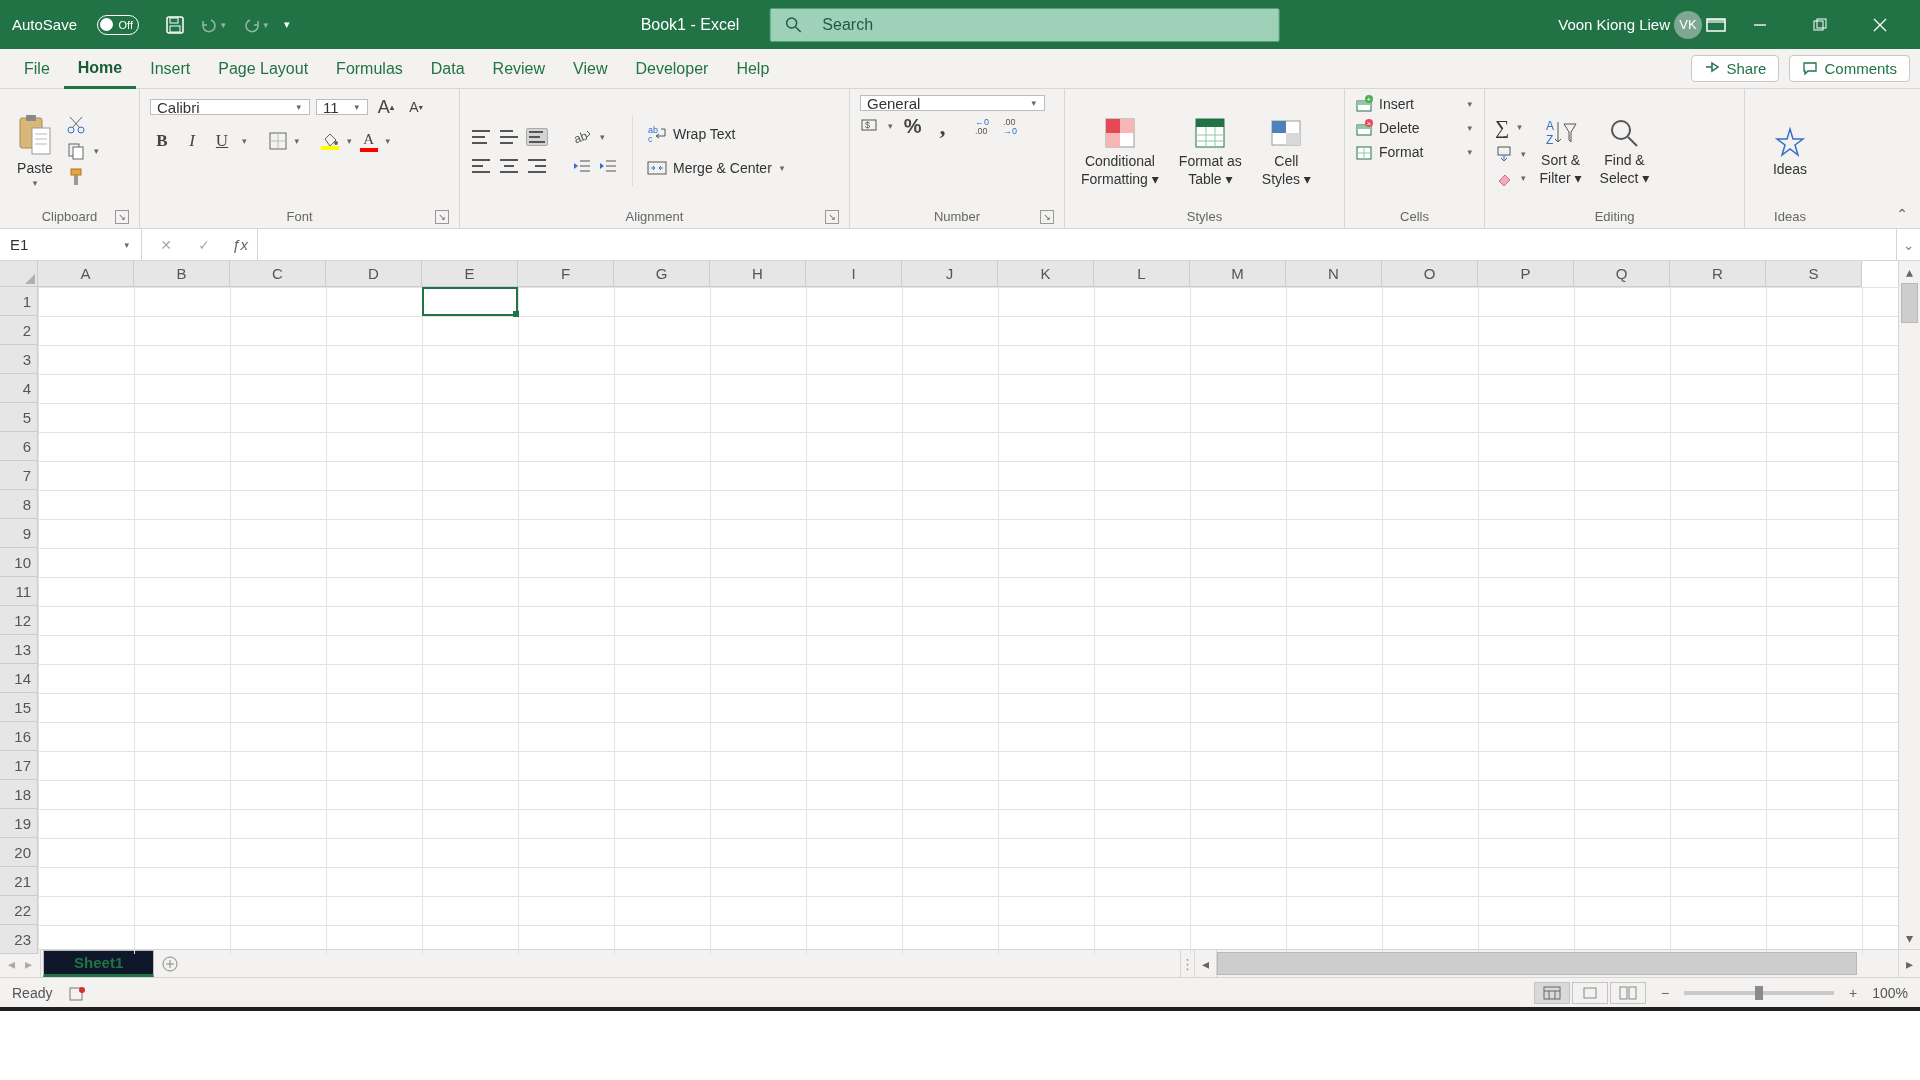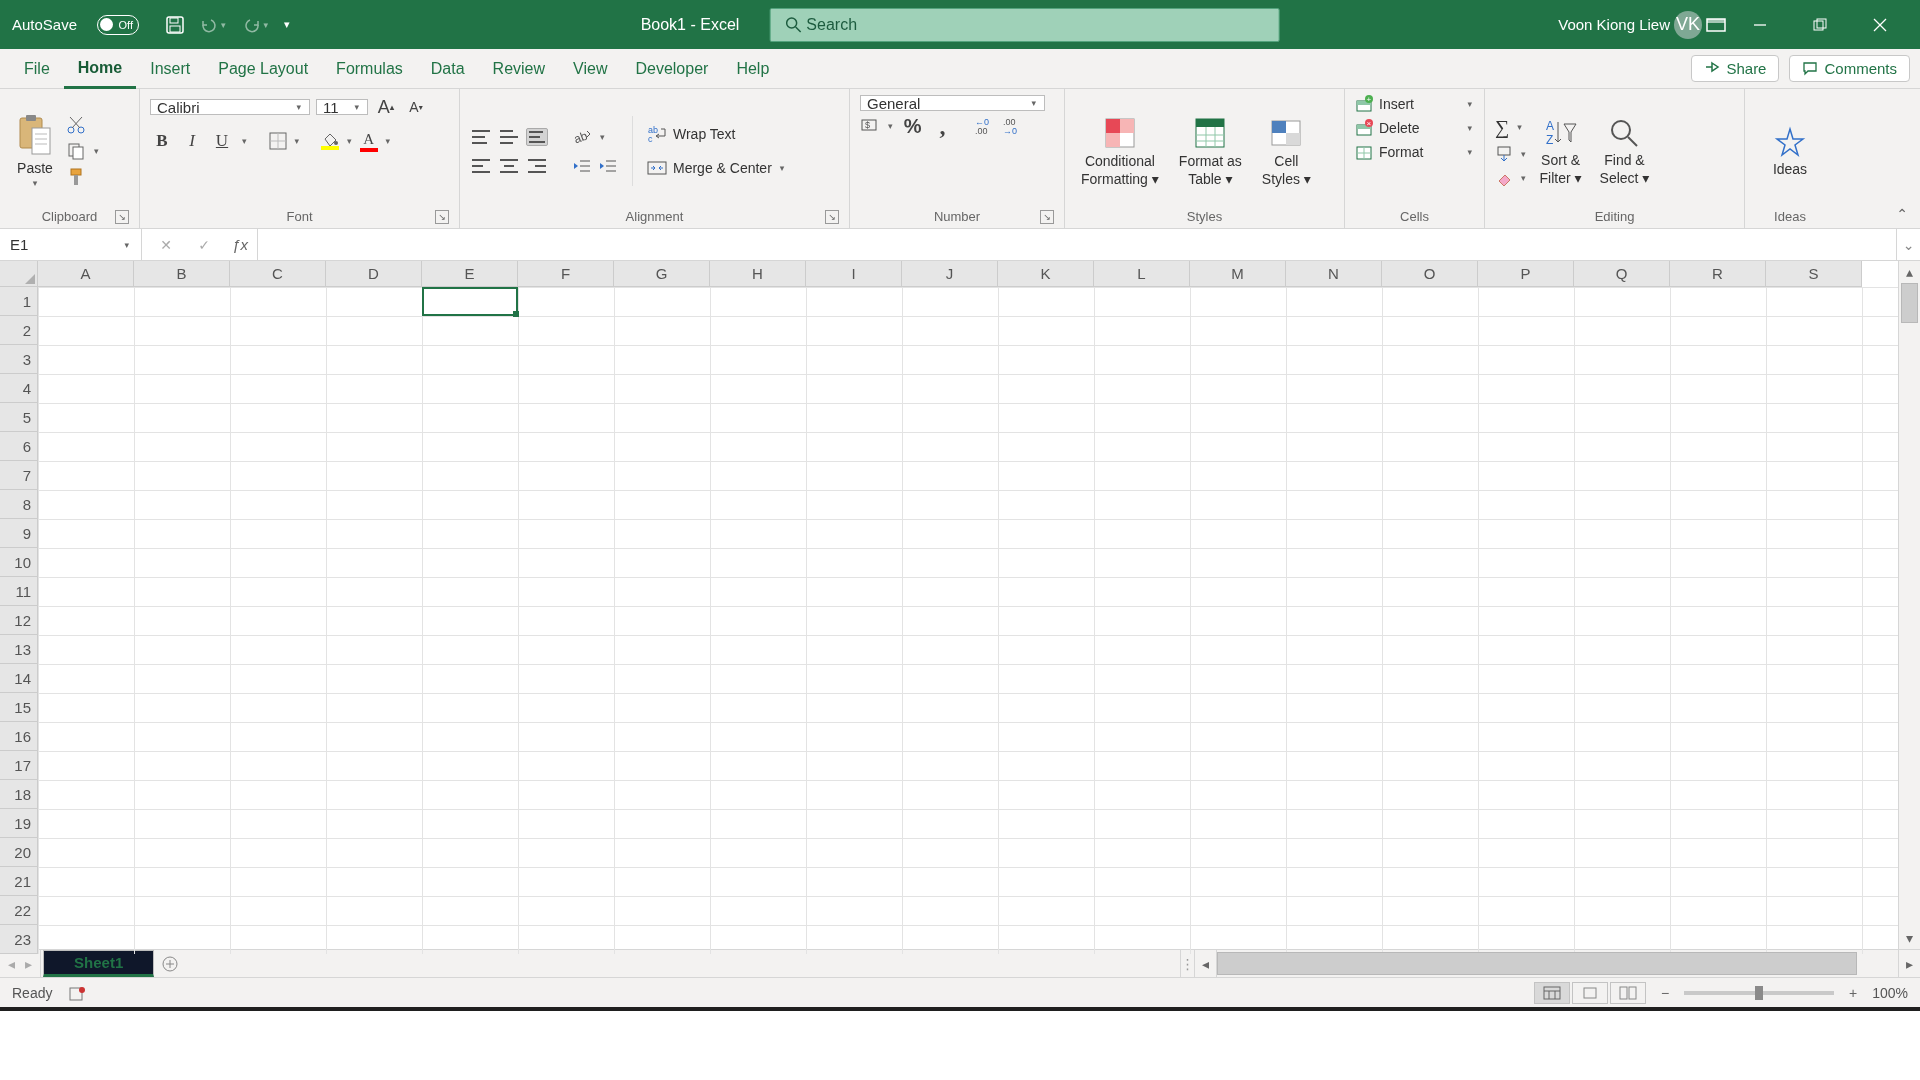--- a/index.html
+++ b/index.html
@@ -6,23 +6,23 @@
 body { width: 1920px; height: 1080px; overflow: hidden; background: #fff; font-size: 14px; color: #333; user-select: none; }
 
 
 .titlebar { height: 49px; background: #217346; display: flex; align-items: center; color: #fff; position: relative; }
 .autosave { display: flex; align-items: center; gap: 20px; padding: 0 12px; font-size: 15px; }
 .autosave-toggle { width: 42px; height: 20px; border: 1.5px solid #fff; border-radius: 10px; position: relative; display: flex; align-items: center; justify-content: flex-end; padding-right: 5px; font-size: 11px; }
 .autosave-toggle::before { content: ""; position: absolute; left: 2px; top: 2px; width: 13px; height: 13px; border-radius: 50%; background: #fff; }
 .qat { display: flex; align-items: center; gap: 14px; padding: 0 14px; }
 .qat svg, .winctrl svg { display: block; }
 .title-center { position: absolute; left: 50%; transform: translateX(-50%); display: flex; align-items: center; gap: 30px; }
-.search-box { width: 510px; height: 34px; background: #9fd1b8; border: 1px solid #53a37d; border-radius: 2px; display: flex; align-items: center; padding: 0 14px; color: #1d5c3f; font-size: 16px; gap: 4px; }
+.search-box { width: 510px; height: 34px; background: #9fd1b8; border: 1px solid #53a37d; border-radius: 2px; display: flex; align-items: center; padding: 0 14px; color: #1d5c3f; font-size: 16px; gap: 20px; }
 .title-right { margin-left: auto; display: flex; align-items: center; gap: 4px; padding-right: 10px; }
-.avatar { width: 28px; height: 28px; border-radius: 50%; background: #7fa894; color: #fff; display: flex; align-items: center; justify-content: center; font-size: 18px; }
+.avatar { width: 28px; height: 28px; border-radius: 50%; background: #7fa894; color: #fff; display: flex; align-items: center; justify-content: center; font-size: 13px; }
 .winctrl { display: flex; }
 .winctrl-btn { width: 60px; height: 49px; display: flex; align-items: center; justify-content: center; }
 
 
 .tabs-row { height: 40px; background: #f3f2f1; display: flex; align-items: stretch; border-bottom: 1px solid #d6d6d6; padding-left: 10px; }
 .tab { padding: 0 14px; display: flex; align-items: center; font-size: 16px; color: #217346; cursor: pointer; }
 .tab.active { color: #185c37; font-weight: 600; border-bottom: 3px solid #217346; margin-bottom: -1px; }
 .tabs-right { margin-left: auto; display: flex; align-items: center; gap: 10px; padding-right: 10px; }
 .pill { border: 1px solid #c8c8c8; background: #fff; border-radius: 4px; padding: 4px 12px; display: flex; align-items: center; gap: 6px; color: #217346; font-size: 15px; }
 

